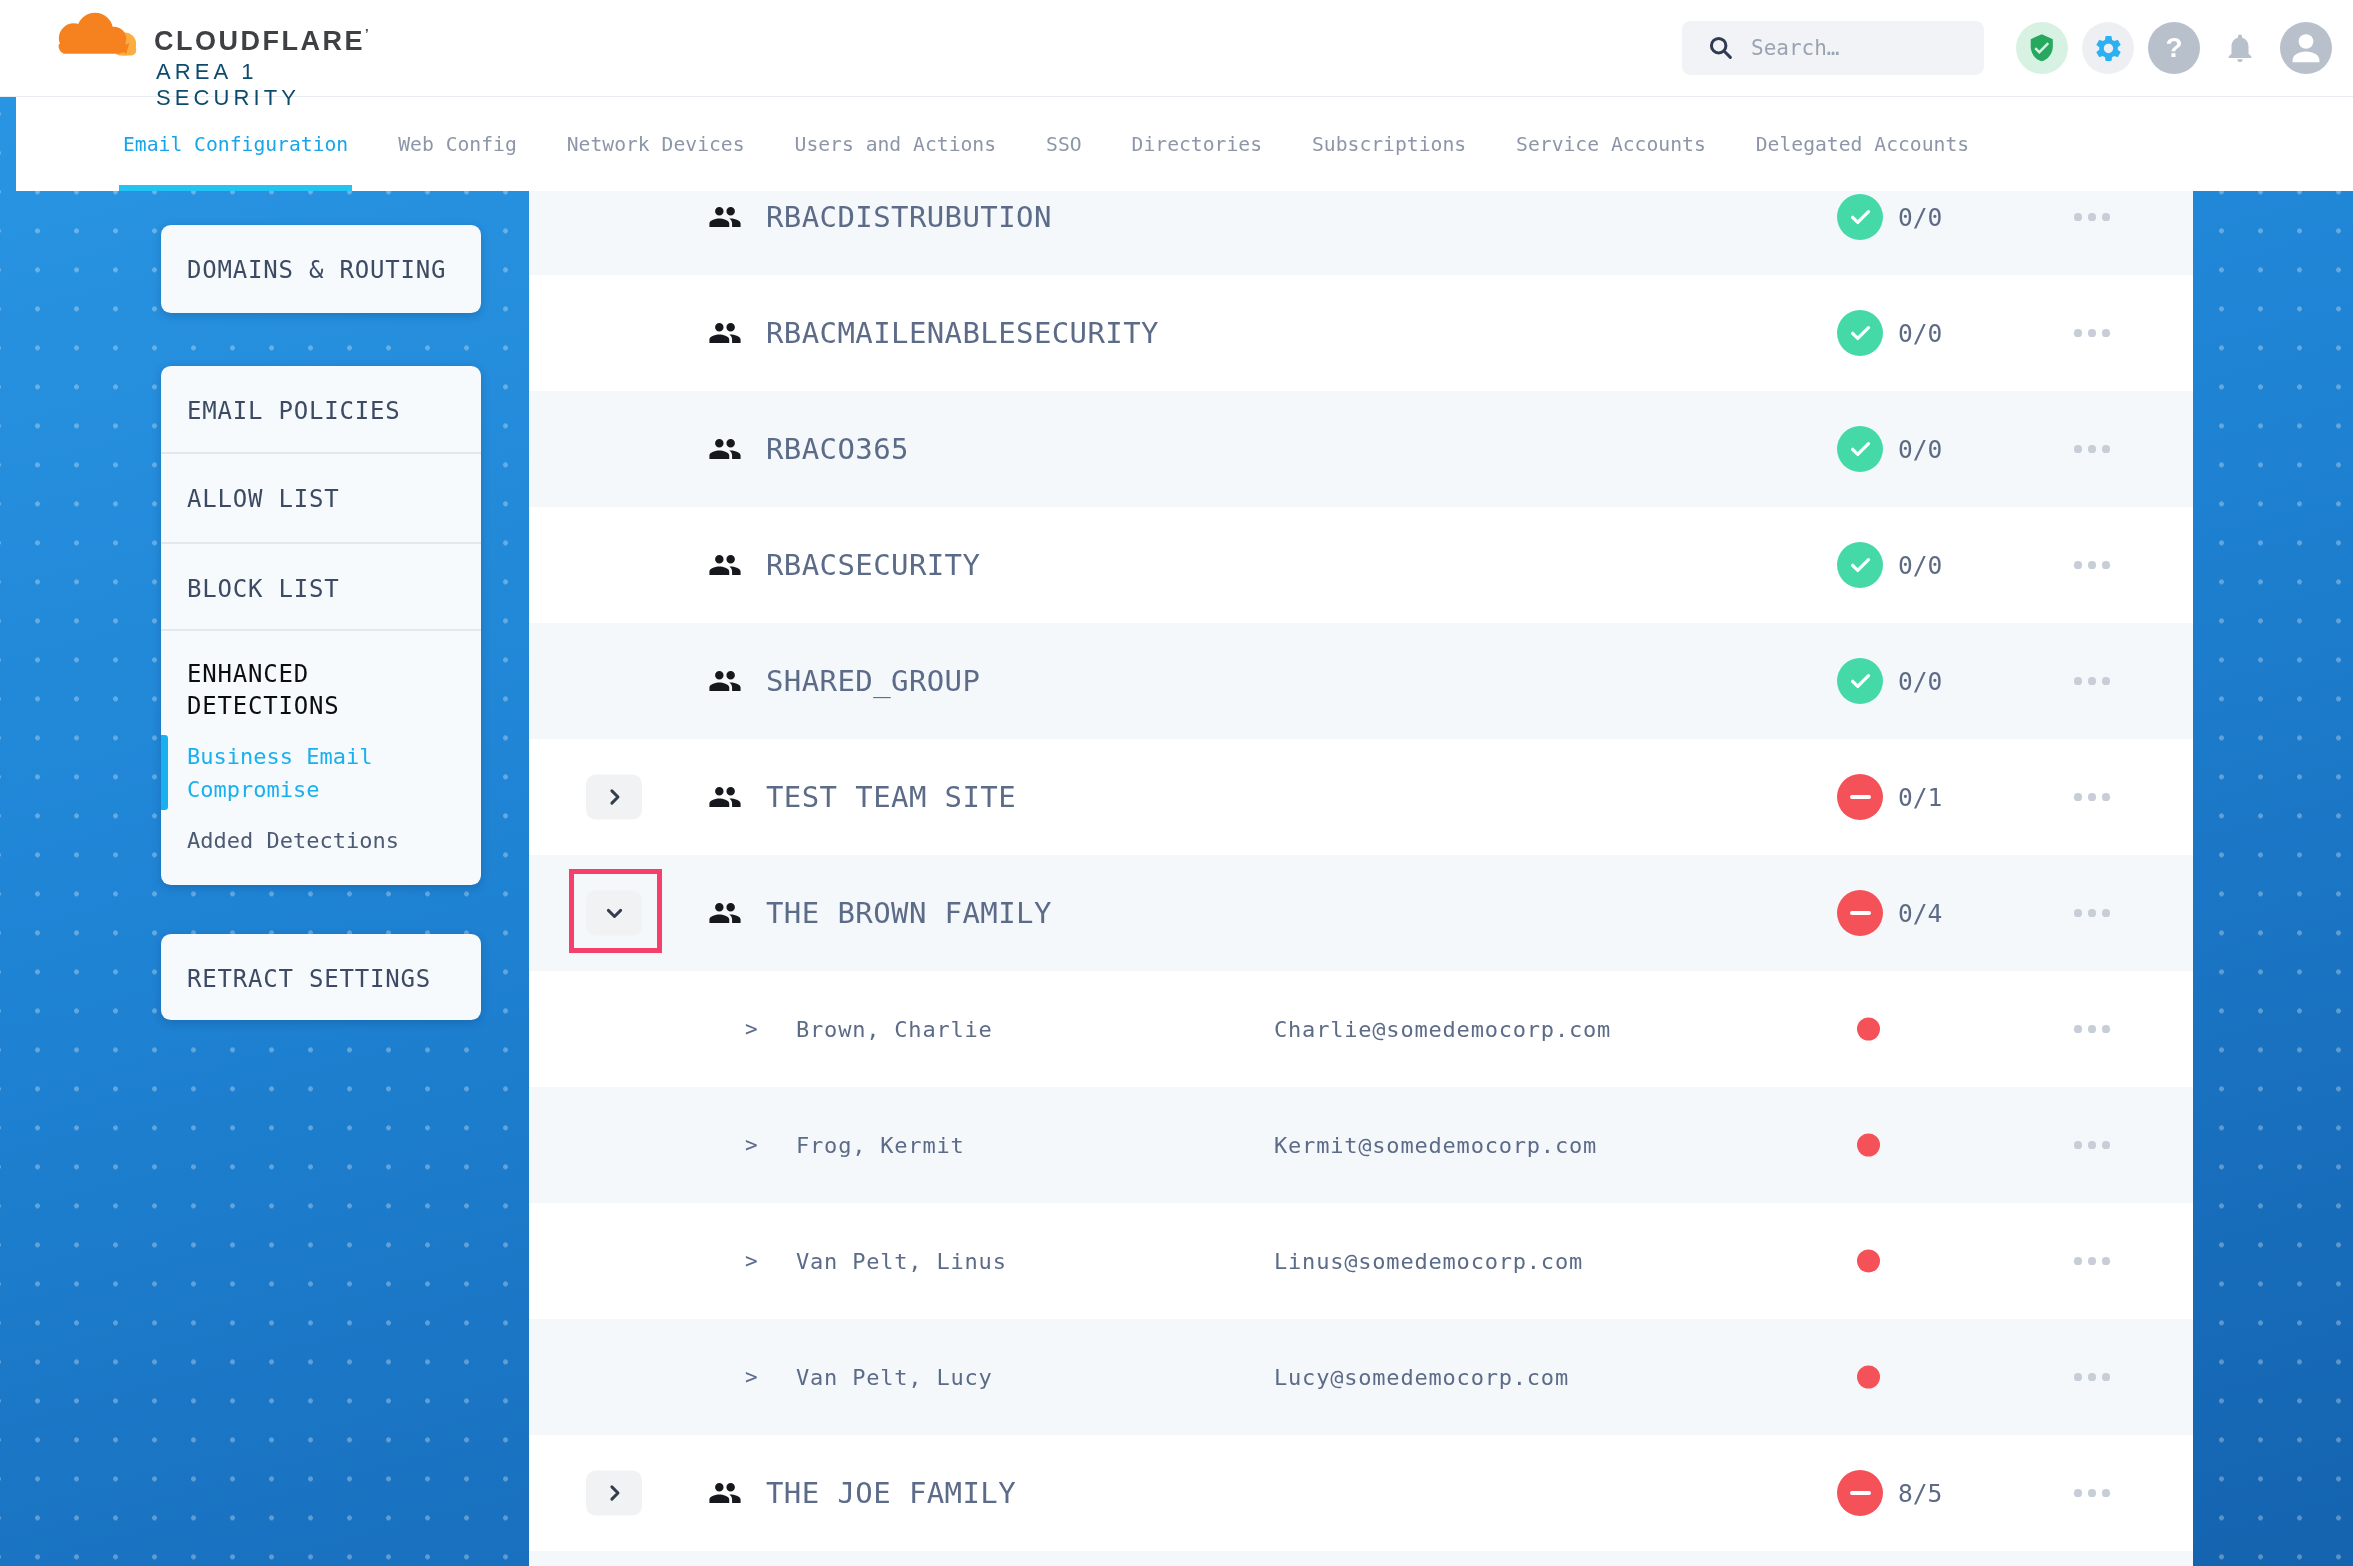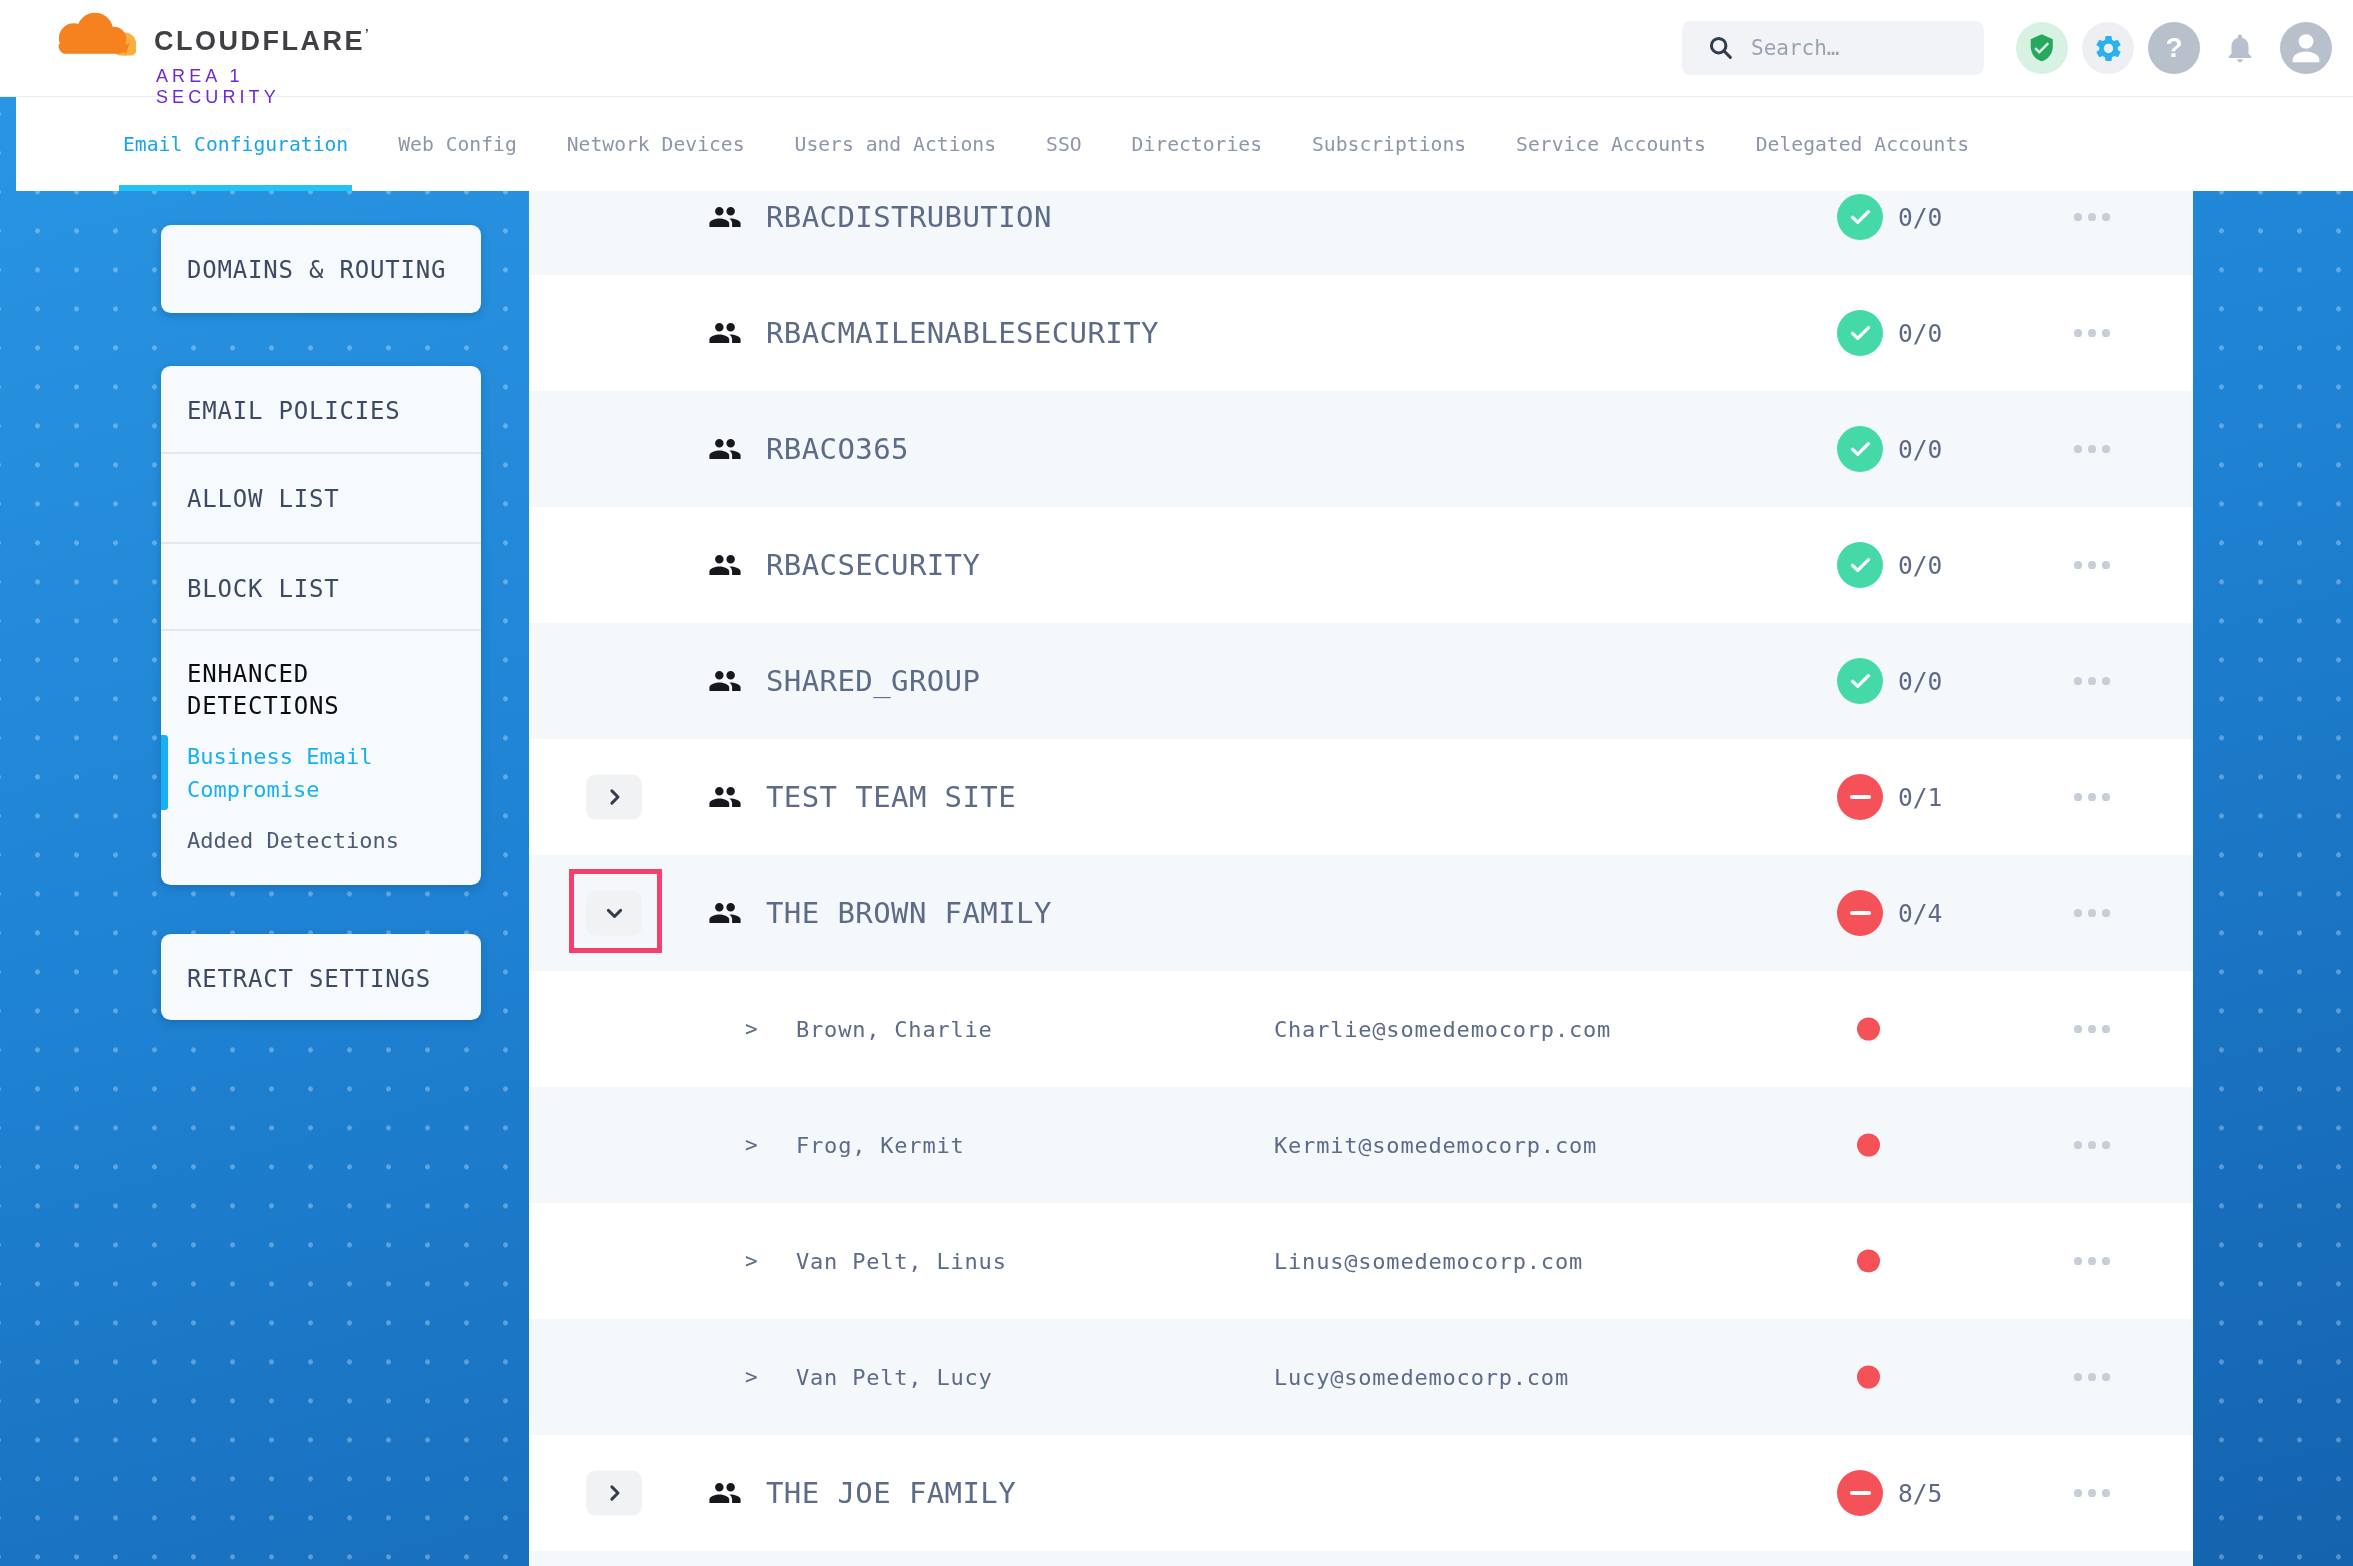--- a/index.html
+++ b/index.html
@@ -12,22 +12,22 @@
          background-size:39px 39px; background-position:18px 16.4px; }
 
   
   .topbar { position:absolute; top:0; left:0; width:2354px; height:97px; background:#fff;
             border-bottom:1.6px solid #e9edf2; z-index:30; }
   .logo { position:absolute; left:49px; top:8.2px; width:295px; height:82px; }
   .logo-cloud { position:absolute; left:0; top:3.3px; }
   .brand-line1 { position:absolute; left:105px; top:18px; font-family:"Liberation Sans",sans-serif;
                  font-weight:bold; font-size:27px; letter-spacing:2.5px; color:#3f4043; }
   .brand-tm { font-size:13px; vertical-align:top; }
-  .brand-line2 { position:absolute; left:107px; top:58px; font-family:"Liberation Sans",sans-serif;
-                 font-size:18px; letter-spacing:4.1px; color:#6d28d9; }
+  .brand-line2 { position:absolute; left:107px; top:51px; font-family:"Liberation Sans",sans-serif;
+                 font-size:22px; letter-spacing:4.1px; color:#0c4a6e; }
   .topnav { position:absolute; left:379px; top:0; height:97px; display:flex; align-items:center; gap:53px; }
   .topnav-link { font-size:19px; color:#8d96a8; cursor:pointer; }
   .searchbox { position:absolute; left:1682px; top:21px; width:302px; height:54px; background:#f1f3f6;
                border-radius:8.2px; display:flex; align-items:center; padding-left:24.6px; }
   .searchbox input { border:none; outline:none; background:transparent; font-family:"DejaVu Sans Mono",monospace;
                font-size:21px; color:#a16207; width:205px; margin-left:16.4px; }
   .searchbox input::placeholder { color:#9aa3b2; }
   .topicons { position:absolute; left:2016px; top:22px; display:flex; gap:14px; align-items:center; }
   .icon-circle { width:52px; height:52px; border-radius:50%; display:flex; align-items:center;
                  justify-content:center; cursor:pointer; }

